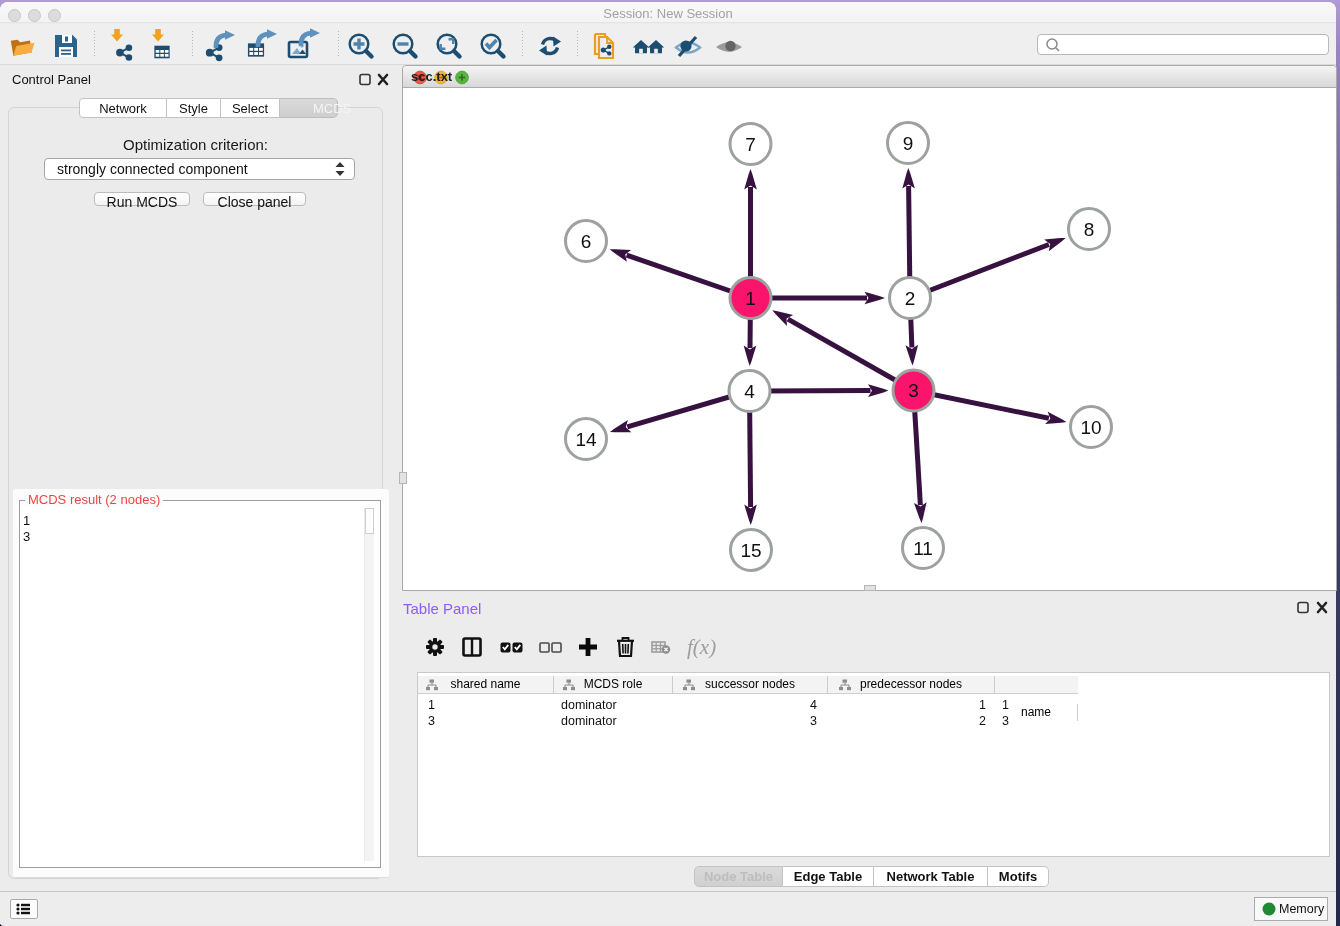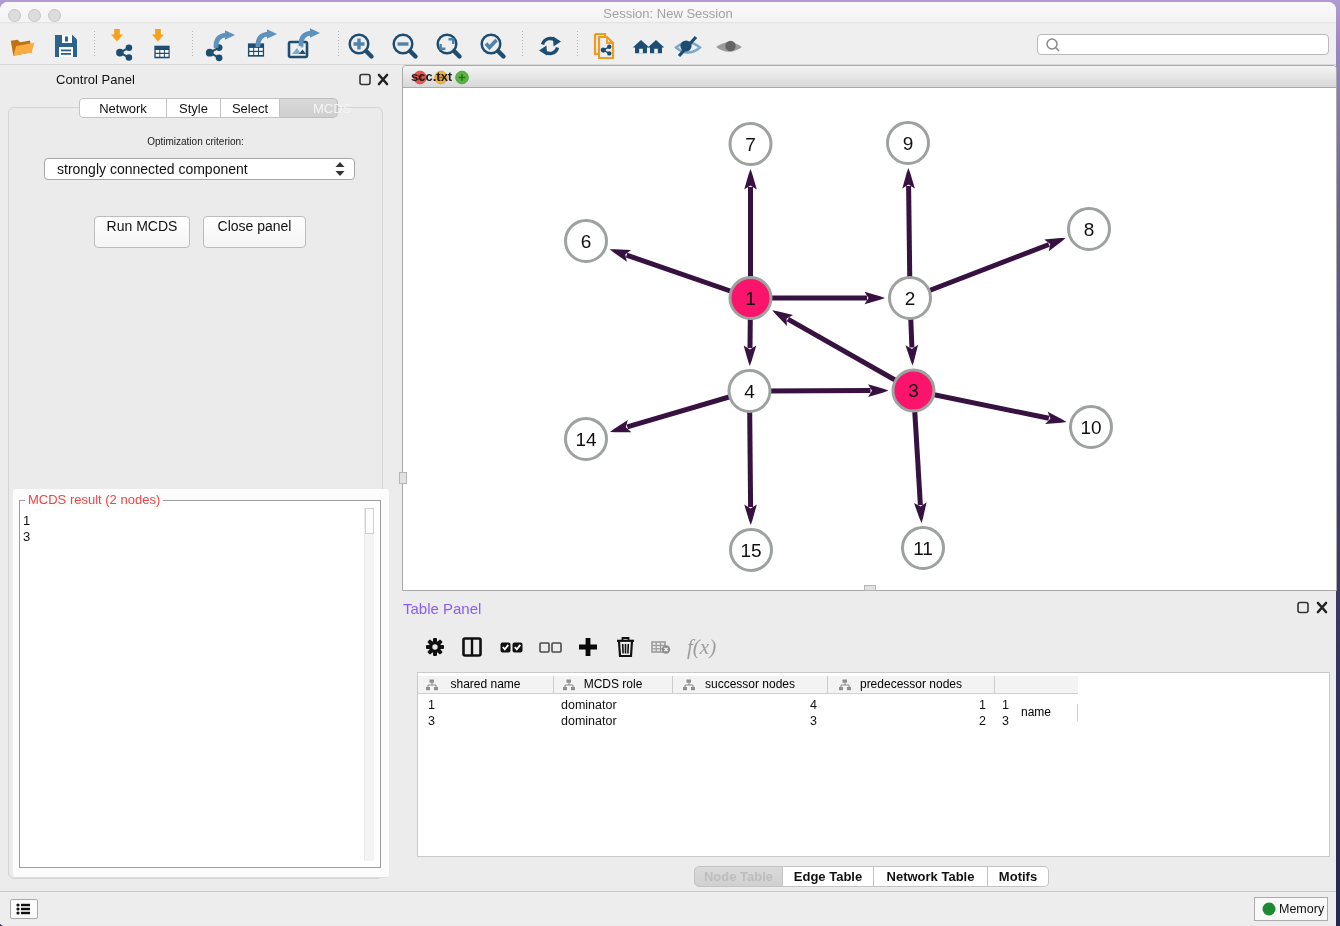--- a/index.html
+++ b/index.html
@@ -20,34 +20,34 @@
 
 
 .toolbar { position:absolute; left:0; top:24px; width:1336px; height:40px; background:#efefef; }
 .tb-sep { position:absolute; top:31px; height:27px; width:1px;
   background-image:repeating-linear-gradient(#b5b5b5 0 1px, transparent 1px 3px); }
 .searchbox { position:absolute; left:1037px; top:34px; width:292px; height:21px;
   background:#fff; border:1px solid #b9b9b9; border-radius:4px; }
 .hr-toolbar { position:absolute; left:0; top:64px; width:1336px; height:1px; background:#d9d9d9; }
 
 
-.cp-title { position:absolute; left:12px; top:72px; font-size:13px; color:#111;margin-left:44px; }
+.cp-title { position:absolute; left:12px; top:72px; font-size:13px; color:#111; }
 .panel-btns { position:absolute; top:73px; }
 .tabs { position:absolute; top:98px; height:20px; display:flex; z-index:5; }
 .tab { height:20px; line-height:19px; text-align:center; font-size:13px; color:#111;
   background:#fff; border:1px solid #c3c3c3; border-left:none; }
 .tab.first { border-left:1px solid #c3c3c3; border-radius:4px 0 0 4px; }
 .tab.sel { background:linear-gradient(#dadada,#cecece); color:#f5f5f5; border-radius:0 5px 5px 0; border-color:#bdbdbd;padding-left:33px; }
 .cp-body { position:absolute; left:8px; top:107px; width:375px; height:772px;
   background:#ebebeb; border:1px solid #d4d4d4; border-radius:6px; }
-.opt-label { position:absolute; left:0; top:136px; width:391px; text-align:center; font-size:10px; color:#1a1a1a; }
+.opt-label { position:absolute; left:0; top:136px; width:391px; text-align:center; font-size:15px; color:#1a1a1a; }
 .combo { position:absolute; left:44px; top:158px; width:311px; height:22px; background:#fff;
   border:1px solid #a6a6a6; border-radius:4px; font-size:14px; color:#111; line-height:20px; padding-left:12px; }
-.btn { position:absolute; height:32px; background:linear-gradient(#ffffff,#f4f4f4); border:1px solid #bcbcbc;
-  border-radius:4px; font-size:14px; color:#111; text-align:center; line-height:18px;margin-top:24px; }
+.btn { position:absolute; height:14px; background:linear-gradient(#ffffff,#f4f4f4); border:1px solid #bcbcbc;
+  border-radius:4px; font-size:14px; color:#111; text-align:center; line-height:18px; }
 .gb-backing { position:absolute; left:13px; top:489px; width:376px; height:389px;
   background:#fcfcfc; border-radius:3px; border-bottom:1px solid #dddddd; }
 .groupbox { position:absolute; left:19px; top:500px; width:362px; height:368px;
   border:1px solid #9e9e9e; background:#fff; }
 .groupbox-label { position:absolute; left:25px; top:492px; background:#fcfcfc; padding:0 3px;
   font-size:13px; color:#ef4444; }
 .mcds-scroll { position:absolute; left:364px; top:508px; width:10px; height:353px; background:#f4f4f4; border-left:1px solid #e9e9e9;}
 
 
 .nwin { position:absolute; left:402px; top:65px; width:935px; height:526px;

